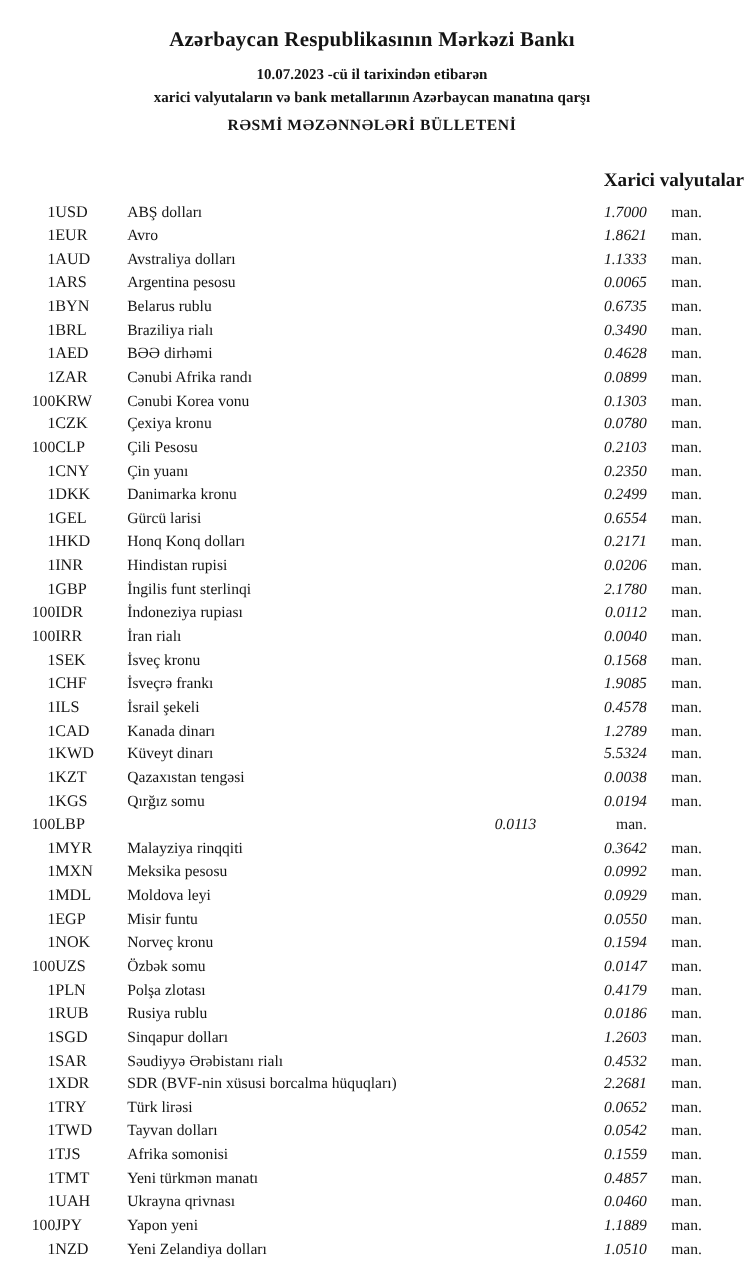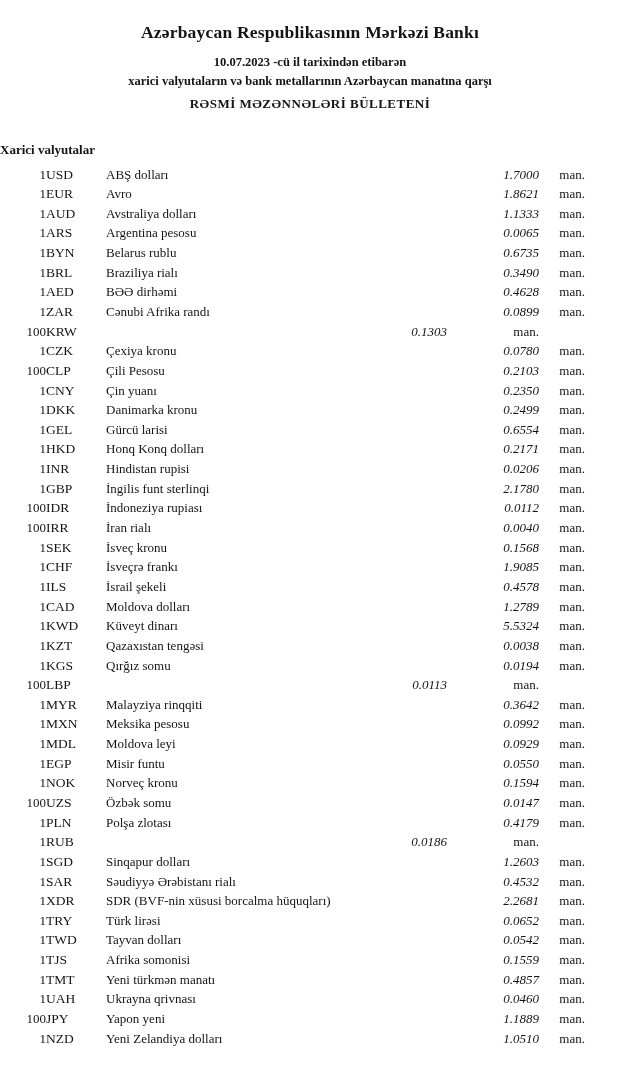--- a/index.html
+++ b/index.html
@@ -26,22 +26,22 @@
     line-height: 1.5;
   }
   .doc-bulletin {
     font-size: 13px;
     font-weight: bold;
     letter-spacing: 0.5px;
     margin-top: 5px;
   }
 
   .section-title {
-    text-align: left;
-    font-size: 13px;
+    text-align: right;
+    font-size: 16px;
     font-weight: bold;
     margin-top: 30px;
     margin-bottom: 7px;
   }
 
   .rates { padding: 0 35px 0 18px; }
   .rate-row {
     display: grid;
     grid-template-columns: 28px 52px 1fr 92px 46px;
     align-items: baseline;
@@ -130,20 +130,21 @@
     <span class="col-qty">1</span>
     <span class="col-code">ZAR</span>
     <span class="col-name">Cənubi Afrika randı</span>
     <span class="col-rate">0.0899</span>
     <span class="col-unit">man.</span>
   </div>
 
   <div class="rate-row">
     <span class="col-qty">100</span>
     <span class="col-code">KRW</span>
+    <span class="col-name">Cənubi Korea vonu</span>
     <span class="col-rate">0.1303</span>
     <span class="col-unit">man.</span>
   </div>
 
   <div class="rate-row">
     <span class="col-qty">1</span>
     <span class="col-code">CZK</span>
     <span class="col-name">Çexiya kronu</span>
     <span class="col-rate">0.0780</span>
     <span class="col-unit">man.</span>
@@ -241,21 +242,21 @@
     <span class="col-qty">1</span>
     <span class="col-code">ILS</span>
     <span class="col-name">İsrail şekeli</span>
     <span class="col-rate">0.4578</span>
     <span class="col-unit">man.</span>
   </div>
 
   <div class="rate-row">
     <span class="col-qty">1</span>
     <span class="col-code">CAD</span>
-    <span class="col-name">Moldova dolları</span>
+    <span class="col-name">Kanada dinarı</span>
     <span class="col-rate">1.2789</span>
     <span class="col-unit">man.</span>
   </div>
 
   <div class="rate-row">
     <span class="col-qty">1</span>
     <span class="col-code">KWD</span>
     <span class="col-name">Küveyt dinarı</span>
     <span class="col-rate">5.5324</span>
     <span class="col-unit">man.</span>
@@ -336,20 +337,21 @@
     <span class="col-qty">1</span>
     <span class="col-code">PLN</span>
     <span class="col-name">Polşa zlotası</span>
     <span class="col-rate">0.4179</span>
     <span class="col-unit">man.</span>
   </div>
 
   <div class="rate-row">
     <span class="col-qty">1</span>
     <span class="col-code">RUB</span>
+    <span class="col-name">Rusiya rublu</span>
     <span class="col-rate">0.0186</span>
     <span class="col-unit">man.</span>
   </div>
 
   <div class="rate-row">
     <span class="col-qty">1</span>
     <span class="col-code">SGD</span>
     <span class="col-name">Sinqapur dolları</span>
     <span class="col-rate">1.2603</span>
     <span class="col-unit">man.</span>

